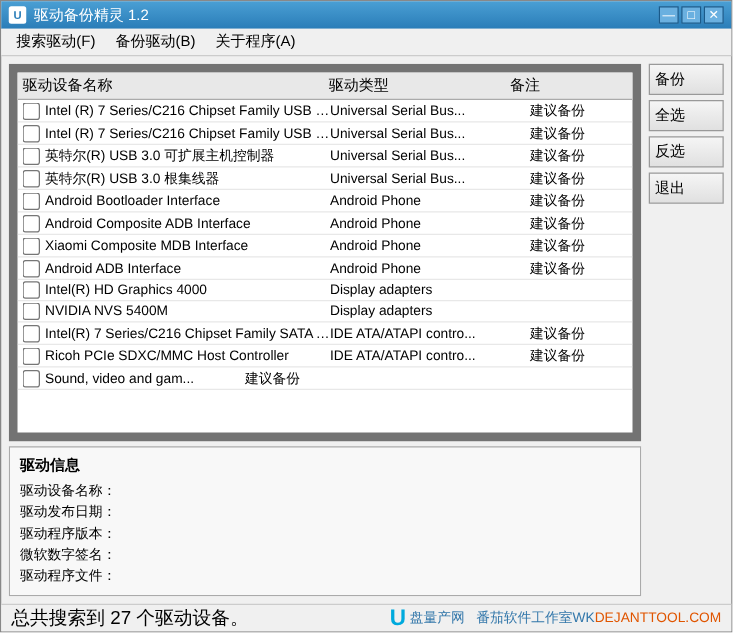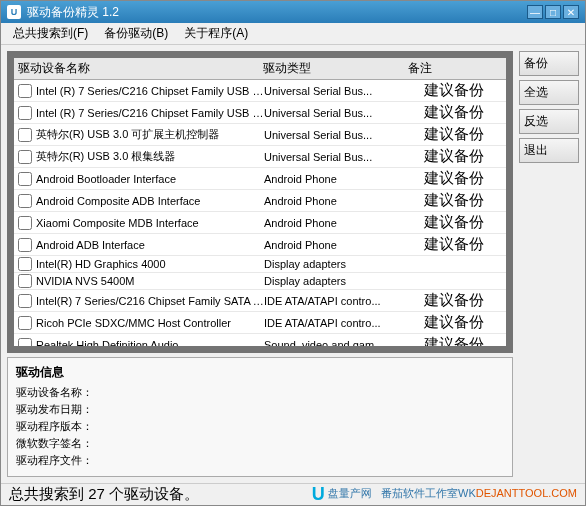--- a/index.html
+++ b/index.html
@@ -156,21 +156,21 @@
     }
     .row-type {
       width: 160px;
       overflow: hidden;
       white-space: nowrap;
       text-overflow: ellipsis;
       font-size: 11px;
       color: #000;
     }
     .row-note {
-      font-size: 15px;
+      font-size: 11px;
       color: #000;
       white-space: nowrap;
     }
     .driver-info-box {
       border: 1px solid #aaa;
       background: #f8f8f8;
       padding: 6px 8px;
       flex-shrink: 0;
     }
     .info-title {
@@ -235,21 +235,21 @@
       <span class="title-text">驱动备份精灵 1.2</span>
     </div>
     <div class="title-buttons">
       <div class="title-btn">—</div>
       <div class="title-btn">□</div>
       <div class="title-btn">✕</div>
     </div>
   </div>
 
   <div class="menu-bar">
-    <div class="menu-item">总共搜索到(F)</div>
+    <div class="menu-item">搜索驱动(F)</div>
     <div class="menu-item">备份驱动(B)</div>
     <div class="menu-item">关于程序(A)</div>
   </div>
 
   <div class="content-area">
     <div class="left-panel">
 
       <div class="driver-list-container">
         <div class="list-header">
           <span class="list-header-col col-name">驱动设备名称</span>
@@ -325,21 +325,20 @@
       <span class="row-note">建议备份</span>
     </div>
             <div class="driver-row">
       <input type="checkbox" class="row-checkbox" style="">
       <span class="row-name">Ricoh PCIe SDXC/MMC Host Controller</span>
       <span class="row-type">IDE ATA/ATAPI contro...</span>
       <span class="row-note">建议备份</span>
     </div>
             <div class="driver-row">
       <input type="checkbox" class="row-checkbox" style="">
-      <span class="row-name">Realtek High Definition Audio</span>
       <span class="row-type">Sound, video and gam...</span>
       <span class="row-note">建议备份</span>
     </div>
           </div>
       </div>
 
       <div class="driver-info-box">
         <div class="info-title">驱动信息</div>
 
         <div id="info-rows-container">

